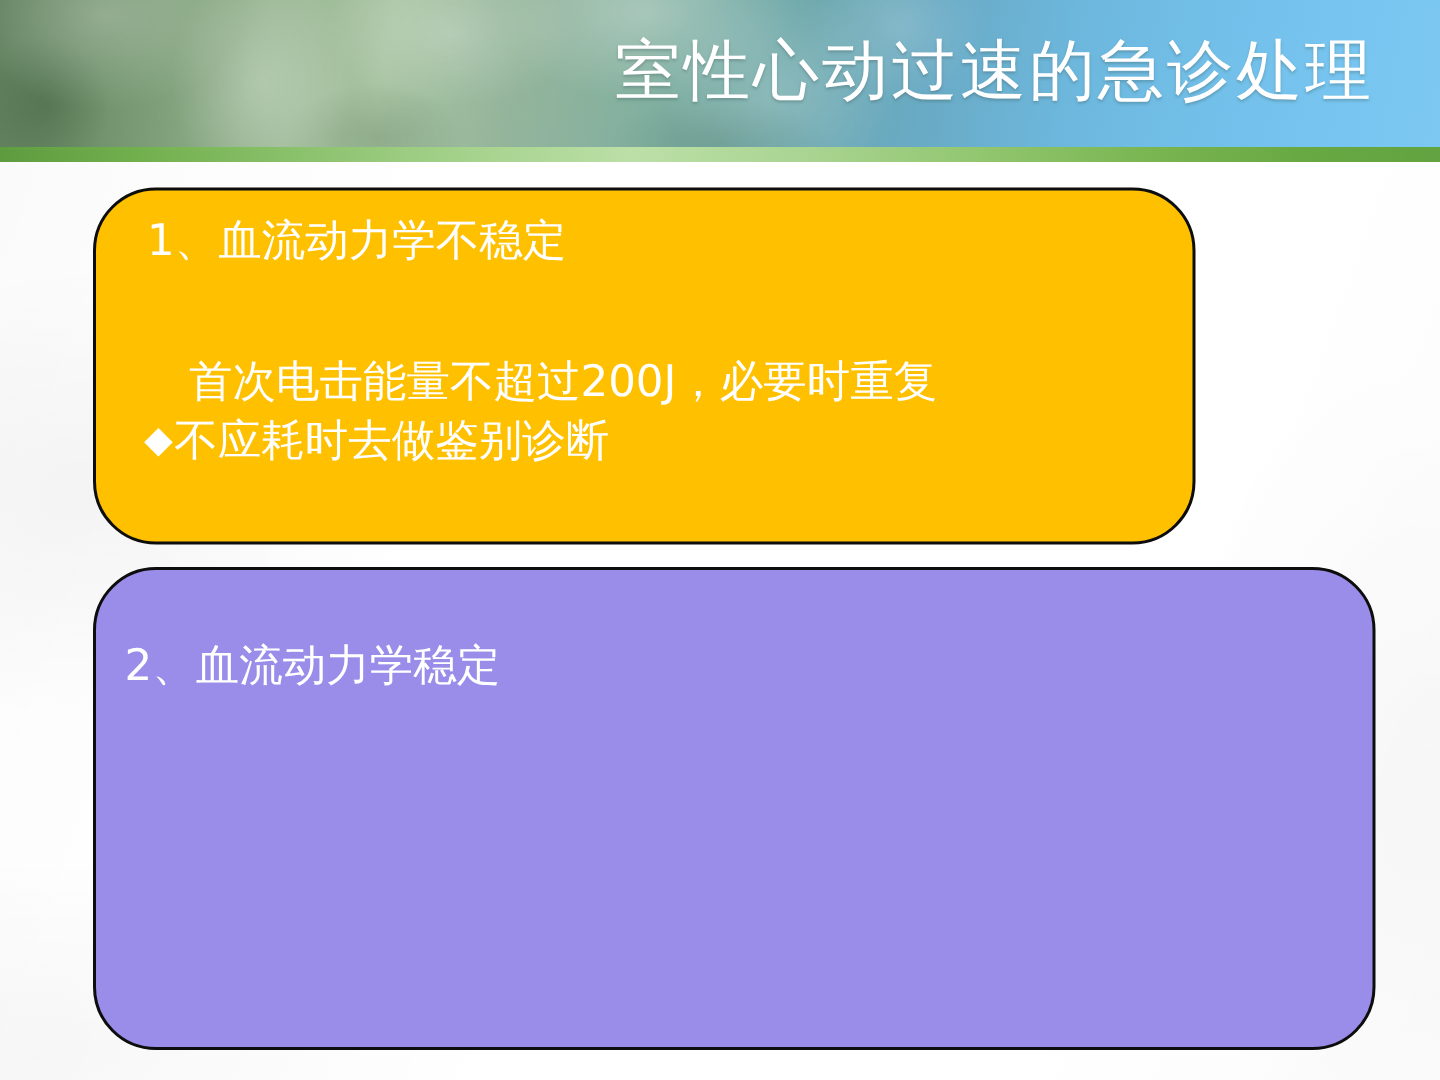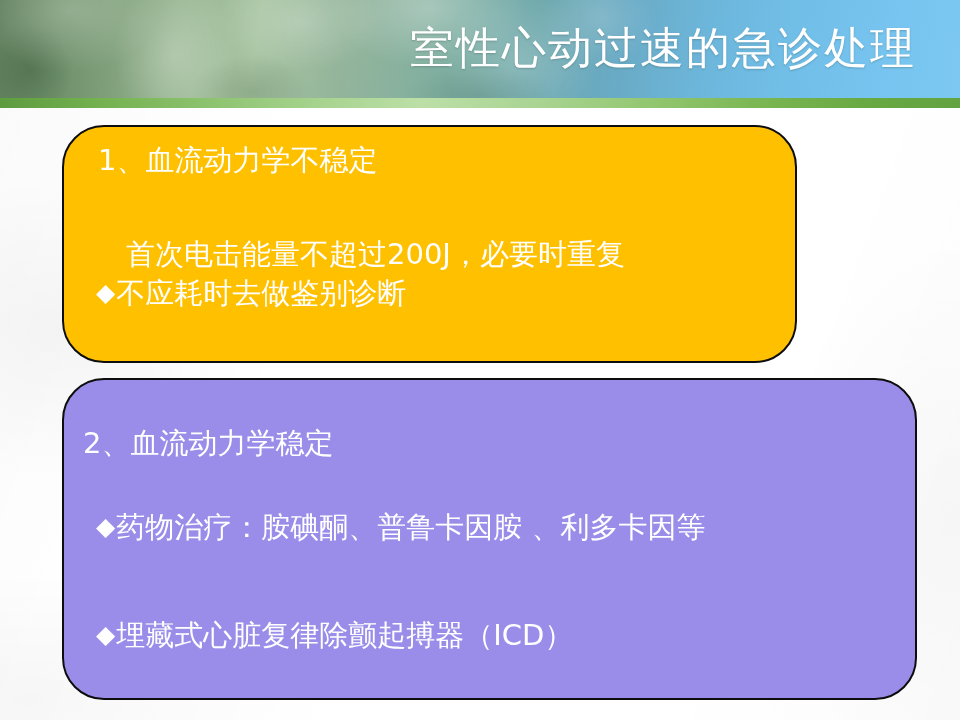--- a/index.html
+++ b/index.html
@@ -209,25 +209,19 @@
   </div>
 
   <div class="box box-purple">
     <div class="lines">
 
       <div class="line p1">
         <span class="indent-text">2、血流动力学稳定</span>
       </div>
 
 
-      <div class="line p3">
-        <span class="bullet">◆</span><span class="indent-text">药物治疗：胺碘酮、普鲁卡因胺 、利多卡因等</span>
-      </div>
-
-
-      <div class="line p5">
-        <span class="bullet">◆</span><span class="indent-text">埋藏式心脏复律除颤起搏器（ICD）</span>
-      </div>
+
+
 
     </div>
   </div>
 
 </div>
 
 </body></html>

